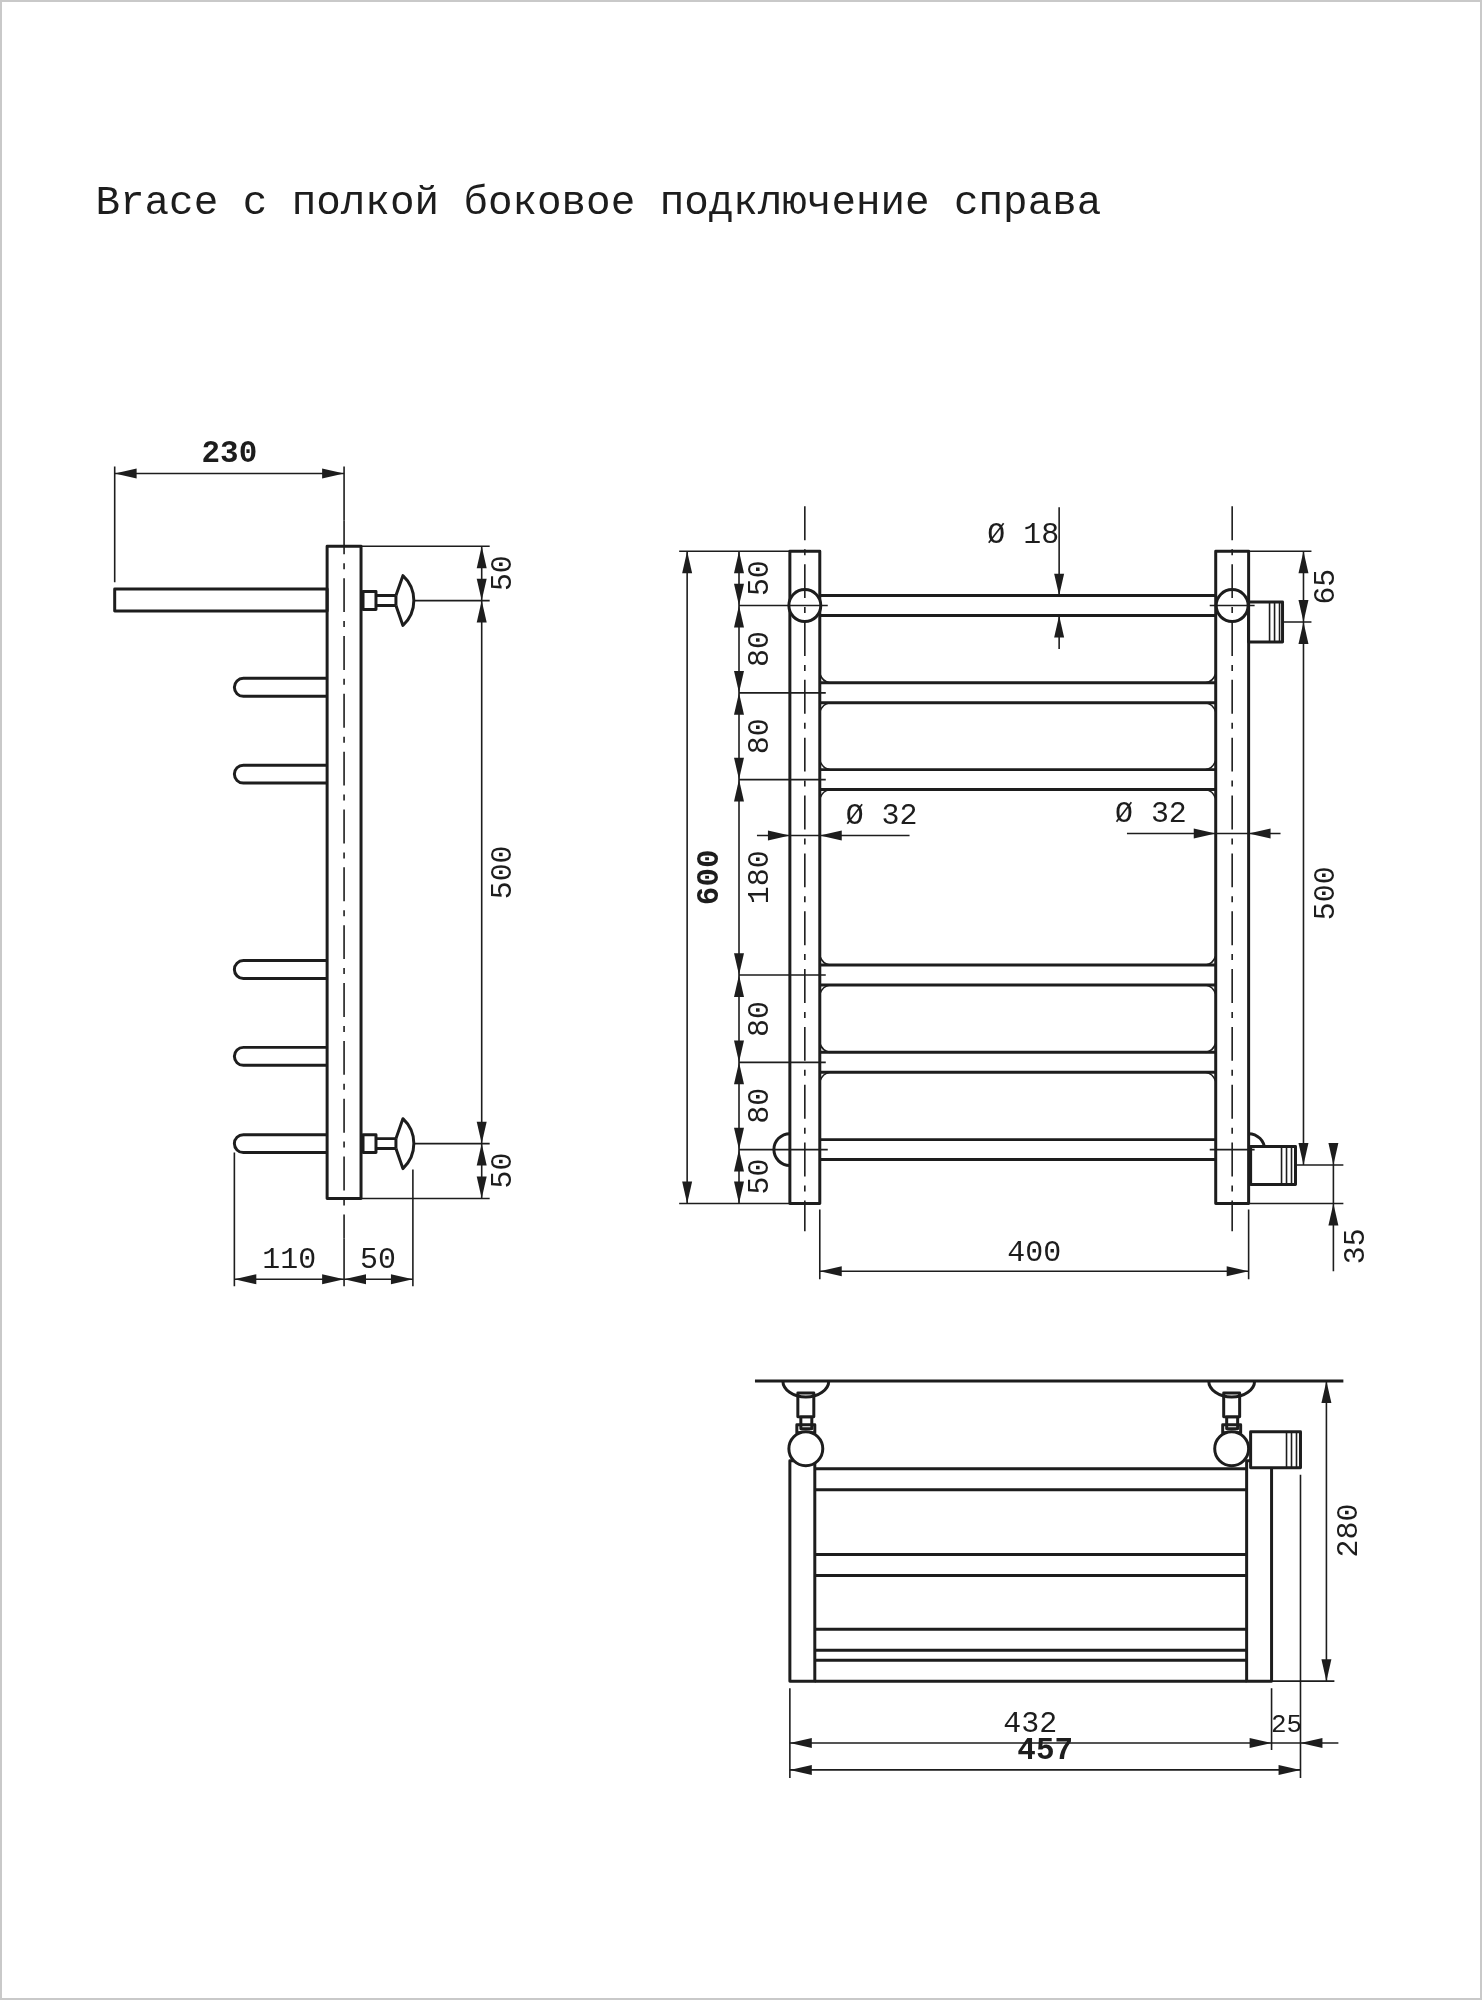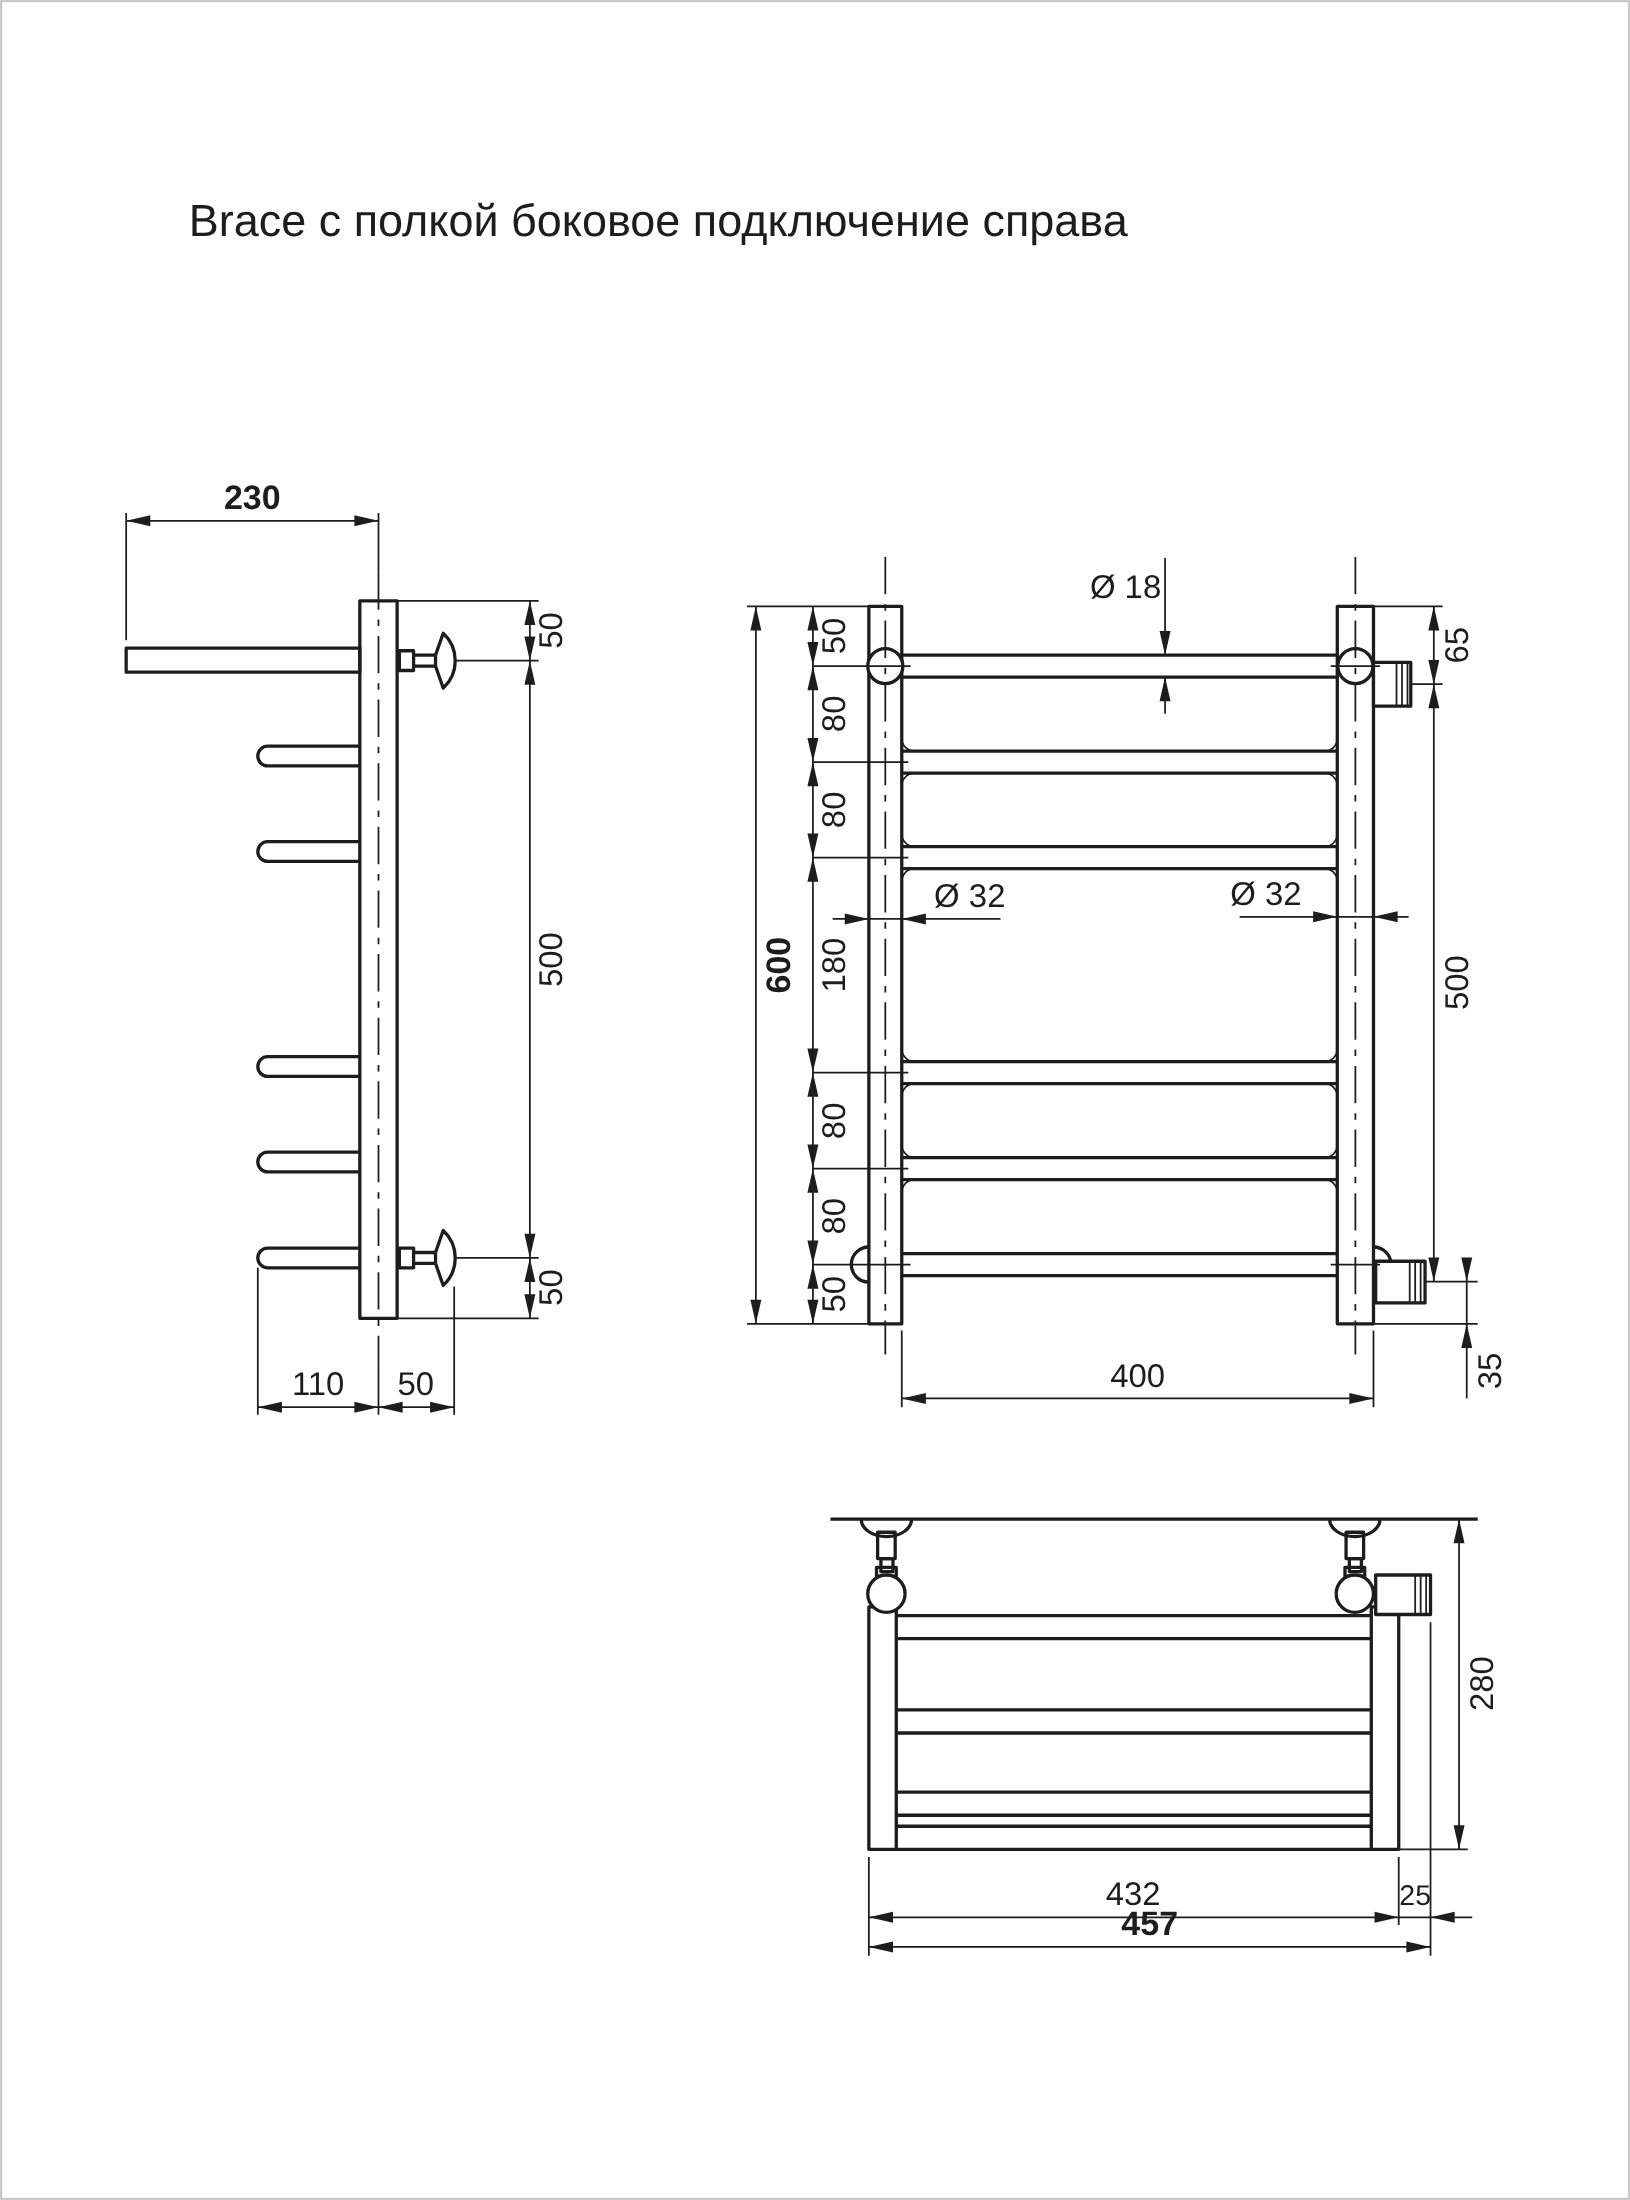--- a/index.html
+++ b/index.html
@@ -1,19 +1,19 @@
 <!DOCTYPE html>
 <html><head>
 <meta charset="utf-8">
 <style>
   html,body{margin:0;padding:0;background:#eee;}
   .sheet{
     width:1482px;height:2000px;background:#ffffff;
     border:2px solid #c9c9c9;box-sizing:border-box;
-    position:relative;font-family:Liberation Sans, sans-serif;
+    position:relative;font-family:Liberation Mono, monospace;
   }
   svg{display:block;width:100%;height:100%;}
   .ln{stroke:#1d1d1d;stroke-width:3;fill:none;stroke-linejoin:round;stroke-linecap:butt;}
   .tn{stroke:#1d1d1d;stroke-width:1.6;fill:none;}
   .cl{stroke:#1d1d1d;stroke-width:1.6;fill:none;stroke-dasharray:34 9 6 9;}
   .wh{fill:#ffffff;}
   .ar{fill:#1d1d1d;stroke:none;}
   text{fill:#1d1d1d;}
   .dt{font-size:30px;text-anchor:middle;}
   .dtb{font-size:31px;font-weight:700;text-anchor:middle;}

